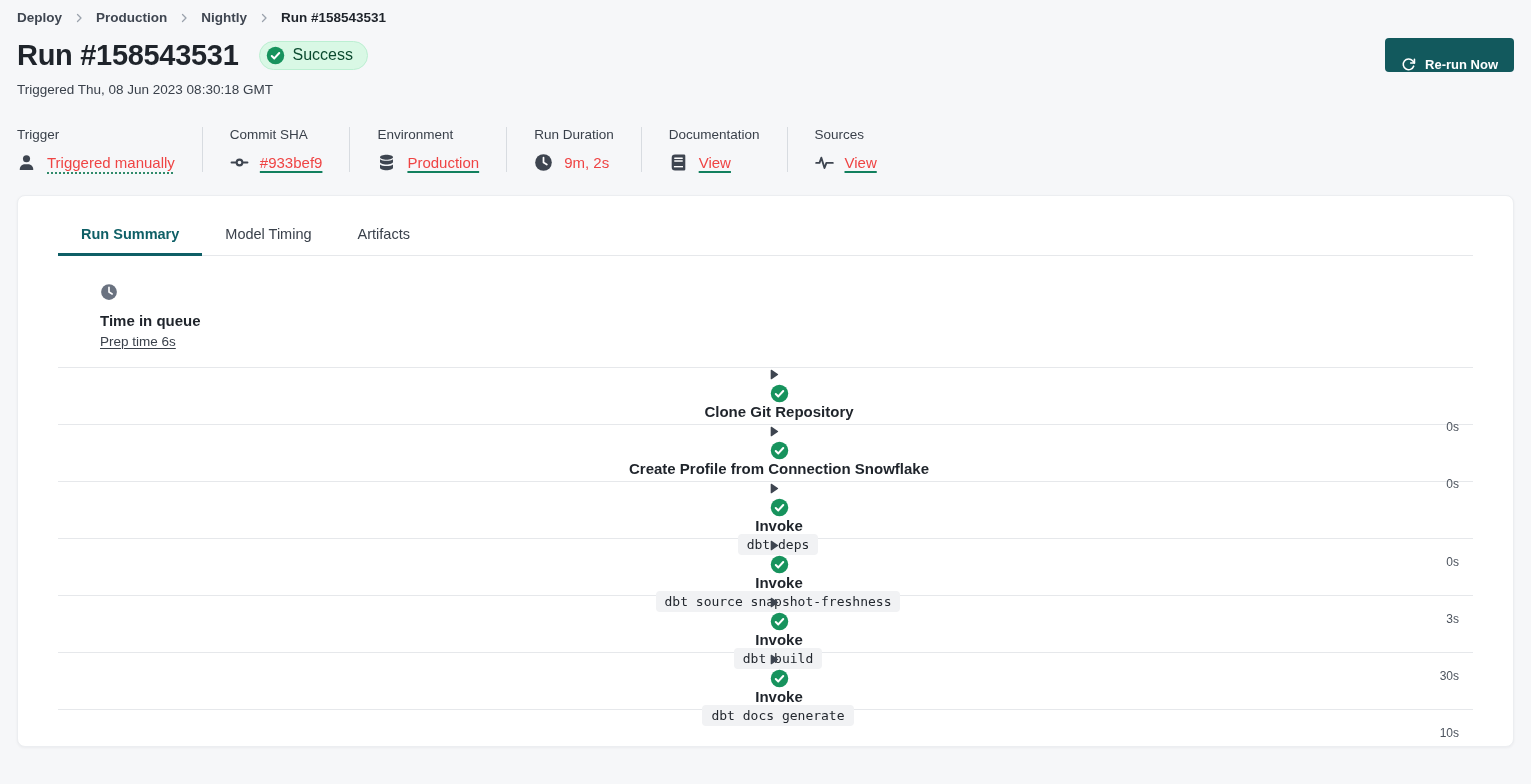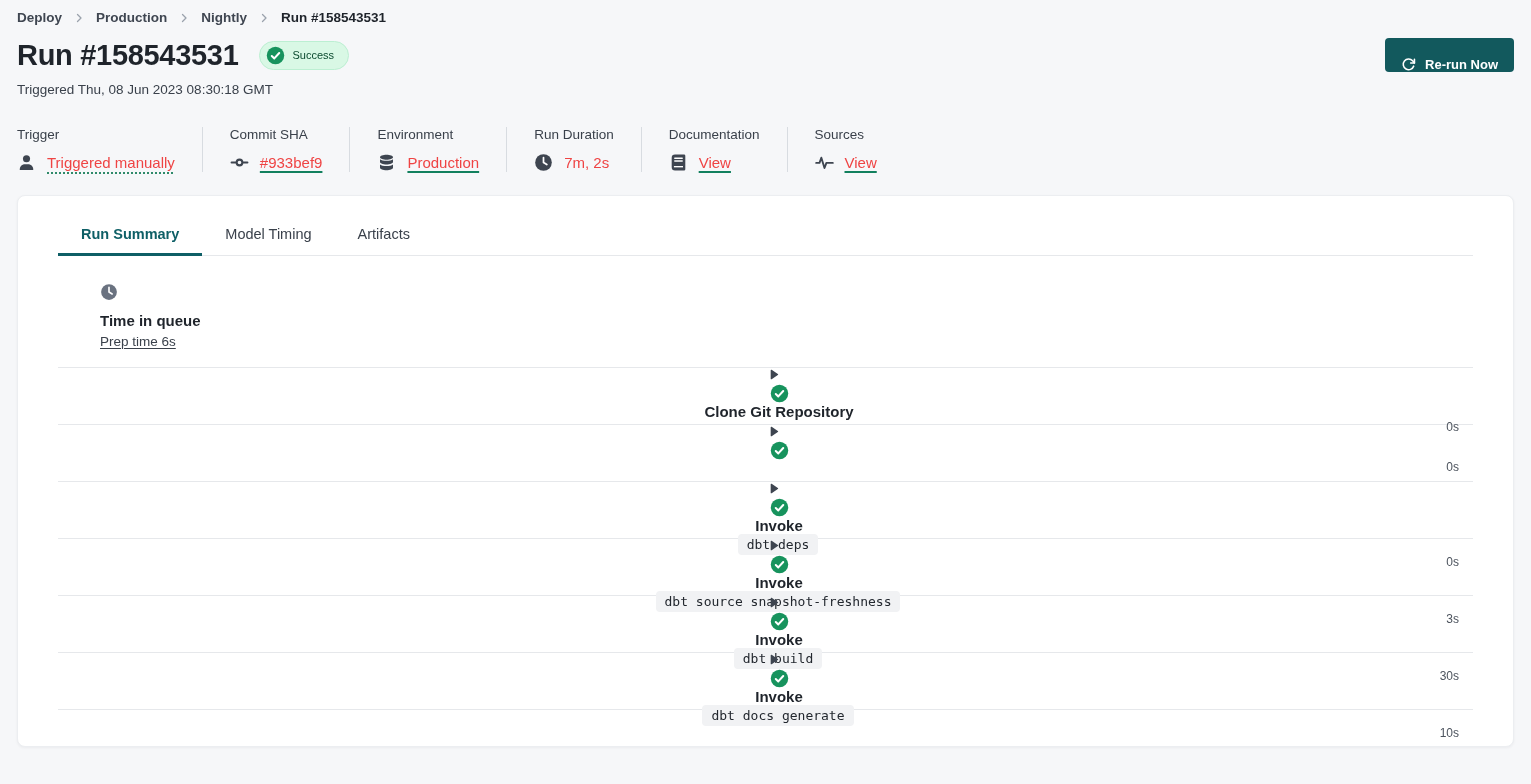--- a/index.html
+++ b/index.html
@@ -19,21 +19,21 @@
   .bc-sep { display: inline-flex; }
   .bc-sep svg { width: 12px; height: 12px; color: #9AA2AC; }
 
   
   .header-row { display: flex; align-items: center; margin-top: 13px; }
   .page-title { font-size: 29px; font-weight: 700; color: #1F242B; letter-spacing: -0.3px; }
   .status-badge {
     display: inline-flex; align-items: center; gap: 8px; margin-left: 20px;
     background: var(--success-bg); color: var(--success-text);
     border: 1px solid var(--success-border);
-    border-radius: 999px; padding: 4px 14px 4px 6px; font-size: 11px;
+    border-radius: 999px; padding: 4px 14px 4px 6px; font-size: 16px;
   }
   .status-badge .icon svg { width: 19px; height: 19px; display: block; }
   .rerun-button {
     margin-left: auto; display: inline-flex; align-items: flex-end; gap: 9px;
     background: var(--accent-dark); color: #fff; border: none; border-radius: 4px;
     height: 34px; padding: 0 16px; font-size: 13px; font-weight: 700;
     font-family: "Liberation Sans", sans-serif; cursor: pointer;
   }
   .rerun-button svg { width: 15px; height: 15px; }
   .triggered { margin-top: 10px; font-size: 13.5px; color: #3A414B; }
@@ -170,21 +170,21 @@
       </div>
       <div class="meta-item">
         <div class="meta-label">Run Duration</div>
         <div class="meta-value">
           <span class="icon">
             <svg viewBox="0 0 24 24">
               <circle cx="12" cy="12" r="10.5" fill="currentColor"></circle>
               <path d="M12 5.8V12l4.2 2.6" fill="none" stroke="#fff" stroke-width="2.2" stroke-linecap="round" stroke-linejoin="round"></path>
             </svg>
           </span>
-          <span class="plain">7m, 2s</span>
+          <span class="plain">9m, 2s</span>
         </div>
       </div>
       <div class="meta-item">
         <div class="meta-label">Documentation</div>
         <div class="meta-value">
           <span class="icon">
             <svg viewBox="0 0 24 24" fill="currentColor">
               <path d="M7.6 1.8H19a1.6 1.6 0 0 1 1.6 1.6v17.2A1.6 1.6 0 0 1 19 22.2H7.6a4.2 4.2 0 0 1-4.2-4.2V6a4.2 4.2 0 0 1 4.2-4.2z"></path>
               <path d="M7.3 6.6h9.4M7.3 10h9.4" stroke="#fff" stroke-width="1.8" stroke-linecap="round"></path>
               <path d="M6.2 17.3h11.5" stroke="#fff" stroke-width="1.7"></path>
@@ -243,20 +243,21 @@
         <div class="step-row">
           <button class="expand-button">
             <span class="icon"><svg viewBox="0 0 24 24" fill="currentColor">
                 <path d="M6.8 4.3c0-.9 1-1.5 1.8-1L20 10.9c.8.5.8 1.7 0 2.2L8.6 20.7c-.8.5-1.8-.1-1.8-1z"></path>
               </svg></span>
           </button>
           <span class="step-status"><span class="icon"><svg viewBox="0 0 24 24">
                 <circle cx="12" cy="12" r="11" fill="currentColor"></circle>
                 <path d="M7.3 12.6l3.2 3.1 6.2-6.8" fill="none" stroke="#fff" stroke-width="2.6" stroke-linecap="round" stroke-linejoin="round"></path>
               </svg></span></span>
+          <span class="step-title">Create Profile from Connection Snowflake</span>
           <span class="step-duration">0s</span>
         </div>
         <div class="step-row">
           <button class="expand-button">
             <span class="icon"><svg viewBox="0 0 24 24" fill="currentColor">
                 <path d="M6.8 4.3c0-.9 1-1.5 1.8-1L20 10.9c.8.5.8 1.7 0 2.2L8.6 20.7c-.8.5-1.8-.1-1.8-1z"></path>
               </svg></span>
           </button>
           <span class="step-status"><span class="icon"><svg viewBox="0 0 24 24">
                 <circle cx="12" cy="12" r="11" fill="currentColor"></circle>

